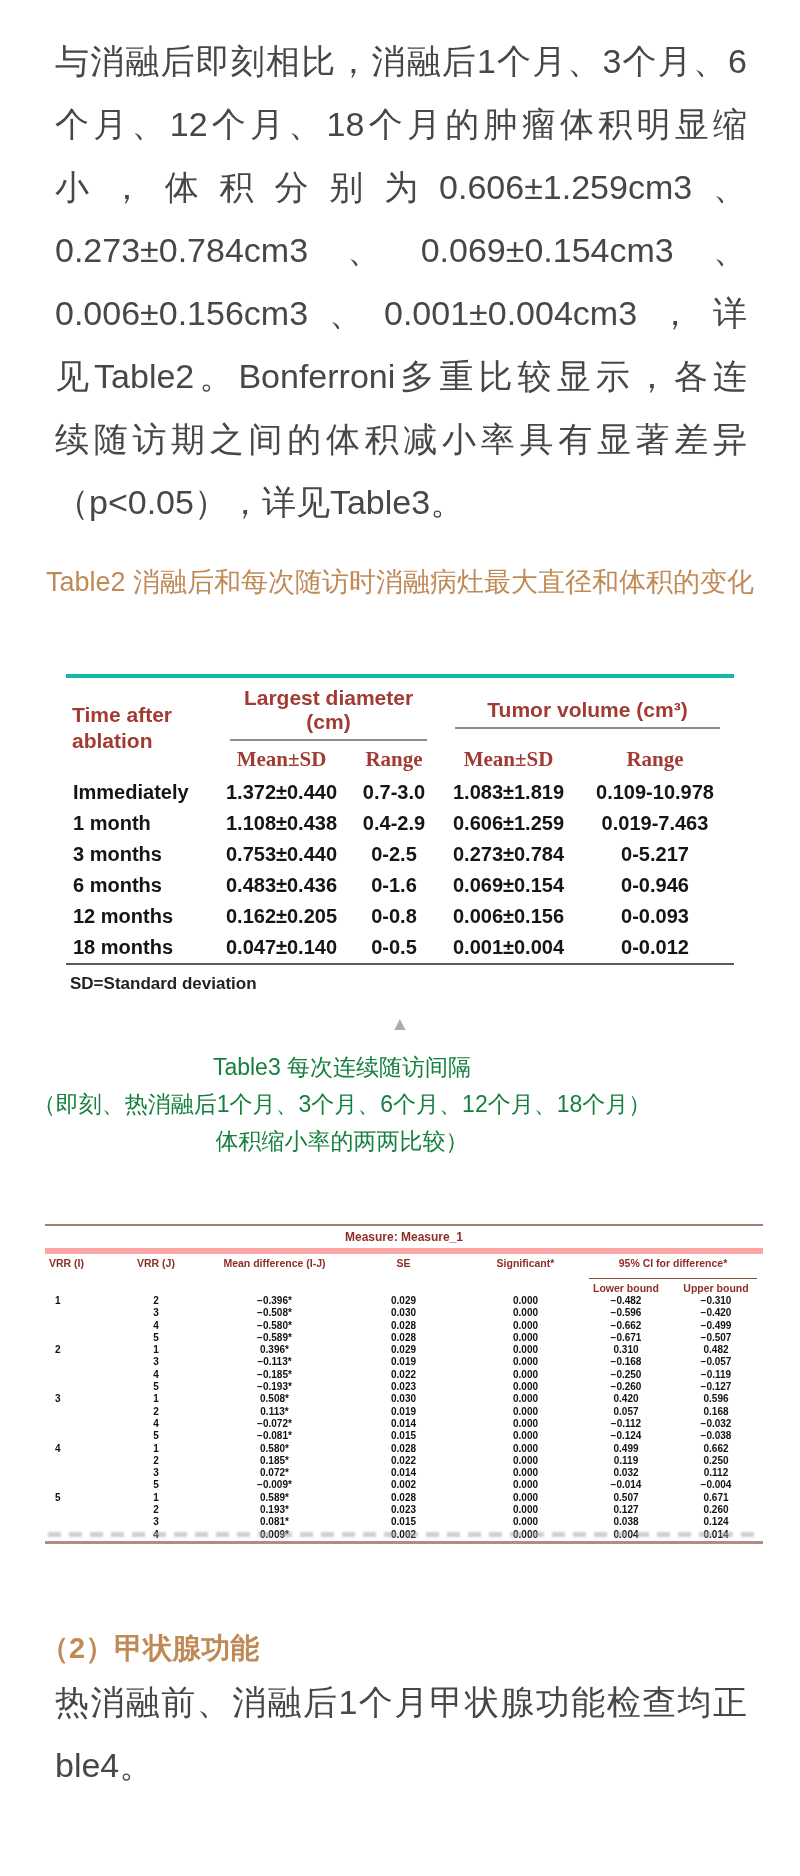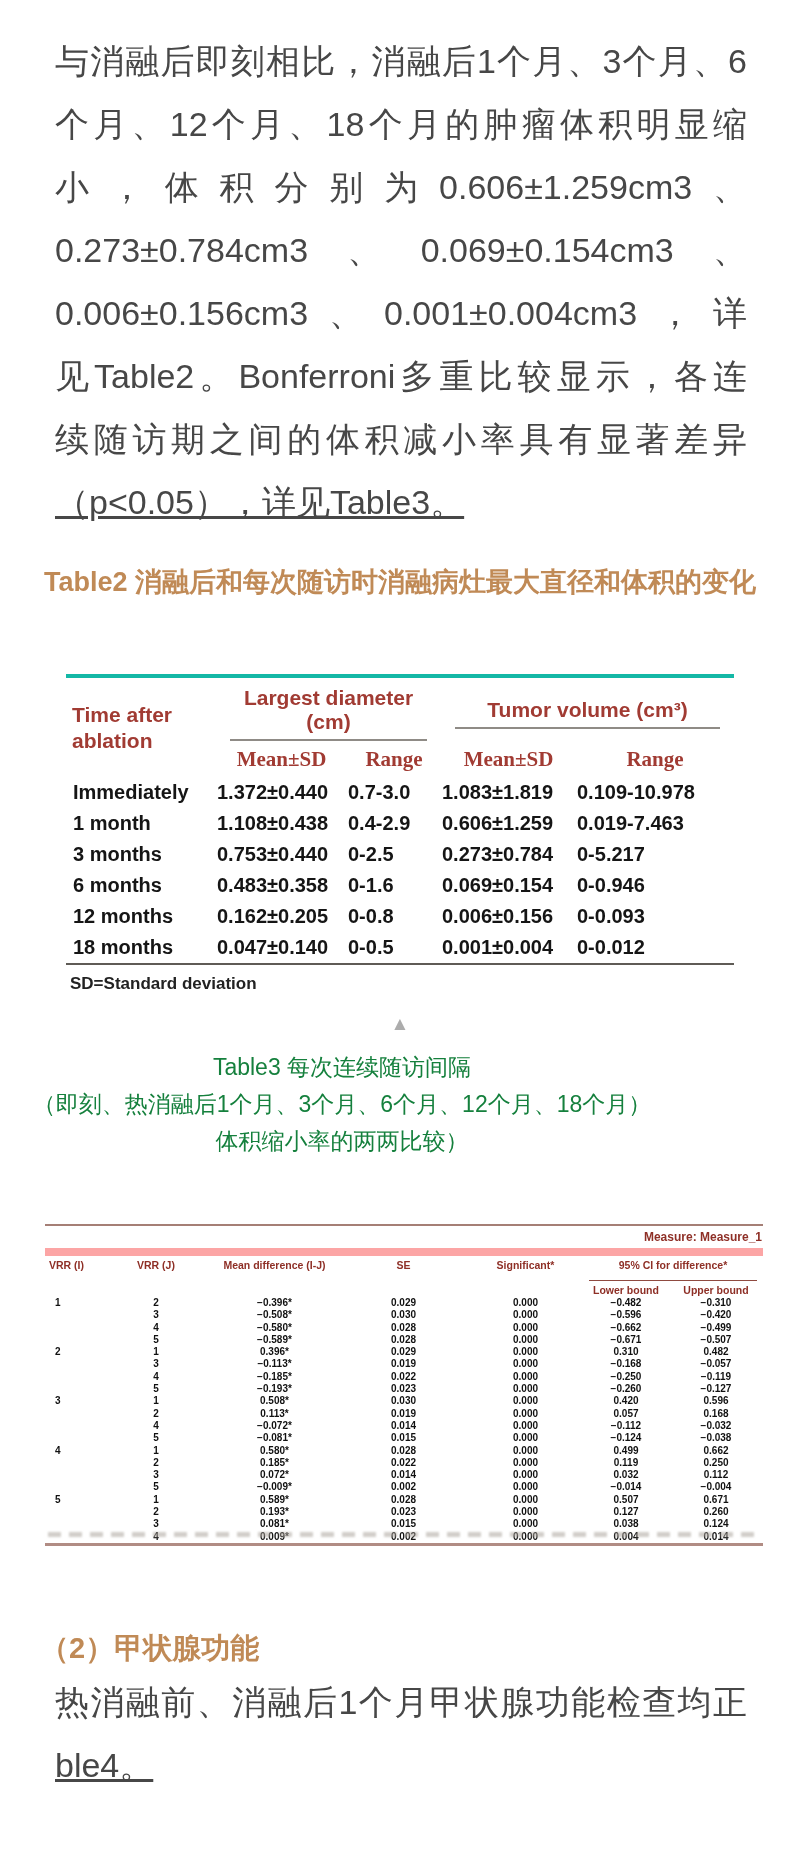--- a/index.html
+++ b/index.html
@@ -3,51 +3,51 @@
 <meta charset="utf-8">
 <style>
   html,body{margin:0;padding:0;background:#ffffff;}
   body{width:800px;height:1876px;position:relative;overflow:hidden;
        font-family:"Liberation Sans",sans-serif;}
   .abs{position:absolute;}
 
   
   .para{left:55px;width:692px;color:#474747;font-size:34px;line-height:63px;}
   .para .jline{text-align:justify;text-align-last:justify;white-space:nowrap;}
-  .para .jline:last-child{text-align-last:left;text-decoration:underline;}
+  .para .jline:last-child{text-align-last:left;}
 
   
   .h-t2{top:562px;left:0;width:800px;text-align:center;color:#C08A56;
-        font-size:27px;font-weight:bold;line-height:40px;}
+        font-size:27px;font-weight:normal;line-height:40px;}
   .h-sec2{top:1628px;left:40px;color:#C08A56;font-size:29px;font-weight:bold;line-height:40px;}
 
   
   .t2wrap{top:674px;left:66px;width:668px;filter:blur(0.45px);}
   table{border-collapse:collapse;}
   .t2{width:668px;border-top:4px solid #14b8a6;border-bottom:2px solid #5F5B56;
       font-weight:bold;color:#151515;}
   .t2 th{color:#A13B33;font-size:21px;font-weight:bold;padding:0;}
   .t2 .tha{text-align:left;vertical-align:middle;line-height:26px;padding-left:6px;}
   .t2 .grp{margin:0 14px;border-bottom:2px solid #8F8B86;padding:8px 0 5px 0;text-align:center;}
   .t2 thead tr.sub th{height:36px;text-align:center;vertical-align:middle;font-family:Liberation Serif, serif;}
-  .t2 tbody td{height:29px;font-size:20px;vertical-align:middle;}
+  .t2 tbody td{height:29px;font-size:20px;text-align:center;vertical-align:middle;}
   .t2 tbody td:first-child{text-align:left;padding-left:7px;}
   .t2-foot{margin-top:9px;font-size:17px;font-weight:bold;color:#222;padding-left:4px;}
 
   
   .tri{top:1014px;left:0;width:800px;text-align:center;color:#ACACAC;font-size:19px;line-height:19px;}
   .cap{top:1049px;left:0;width:684px;text-align:center;color:#15803d;
        font-size:23px;line-height:37px;}
 
   
   .t3wrap{top:1224px;left:45px;width:718px;}
   .t3{width:718px;border-top:2px solid #A57F76;border-bottom:3px solid #B18C84;
       font-weight:bold;color:#111;}
-  .t3 .measure td{color:#8E2F26;font-size:12px;text-align:right;height:20px;
-      border-bottom:8px solid #fca5a5;vertical-align:middle;}
+  .t3 .measure td{color:#8E2F26;font-size:12px;text-align:center;height:20px;
+      border-bottom:6px solid #fca5a5;vertical-align:middle;}
   .t3 th{color:#8E2F26;font-size:10.5px;font-weight:bold;text-align:center;
       vertical-align:top;padding:3px 0 0 0;}
   .t3 th.ivr{text-align:left;padding-left:4px;}
   .t3 .grp3{margin:0 6px;border-bottom:1px solid #8F4A40;padding-bottom:9px;text-align:center;}
   .t3 thead tr.sub3 th{height:15px;padding-top:1px;vertical-align:middle;}
   .t3 tbody td{height:12.3px;line-height:12.3px;font-size:10px;text-align:center;
       vertical-align:middle;padding:0;}
   .t3 tbody td:first-child{text-align:left;padding-left:10px;}
   .t3-foot{position:absolute;top:1532px;left:48px;width:712px;height:5px;
       background:repeating-linear-gradient(90deg,#ada79f 0 13px,rgba(0,0,0,0) 13px 21px);
@@ -112,21 +112,21 @@
         </tr>
         <tr>
           <td>3 months</td>
           <td>0.753±0.440</td>
           <td>0-2.5</td>
           <td>0.273±0.784</td>
           <td>0-5.217</td>
         </tr>
         <tr>
           <td>6 months</td>
-          <td>0.483±0.358</td>
+          <td>0.483±0.436</td>
           <td>0-1.6</td>
           <td>0.069±0.154</td>
           <td>0-0.946</td>
         </tr>
         <tr>
           <td>12 months</td>
           <td>0.162±0.205</td>
           <td>0-0.8</td>
           <td>0.006±0.156</td>
           <td>0-0.093</td>

